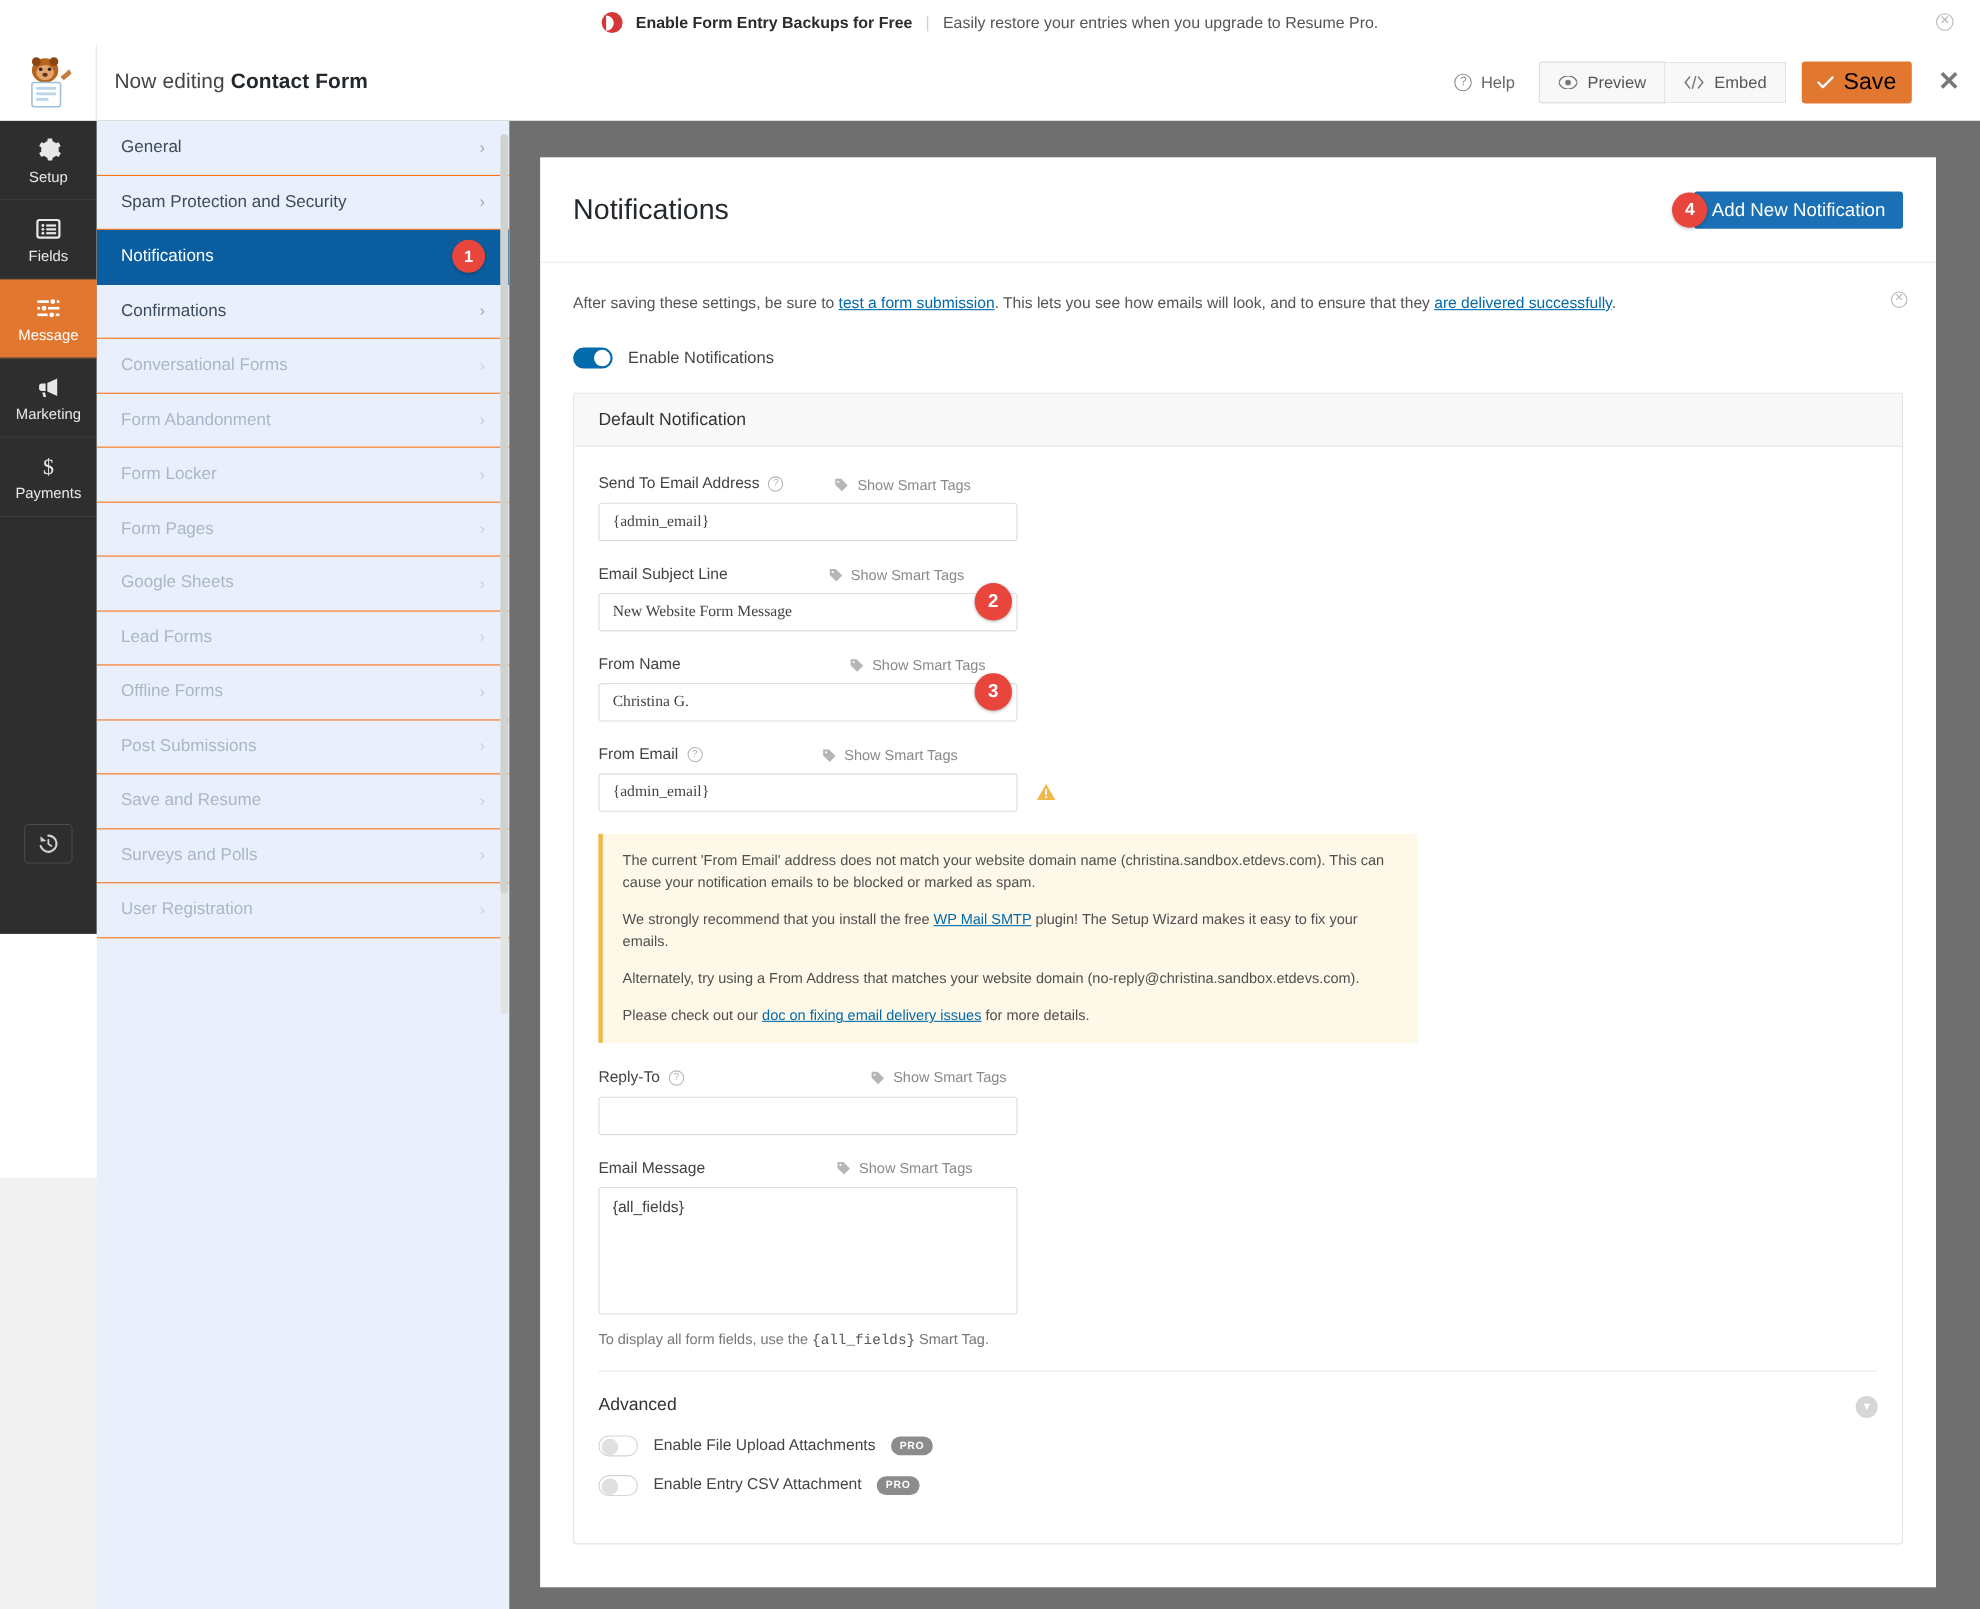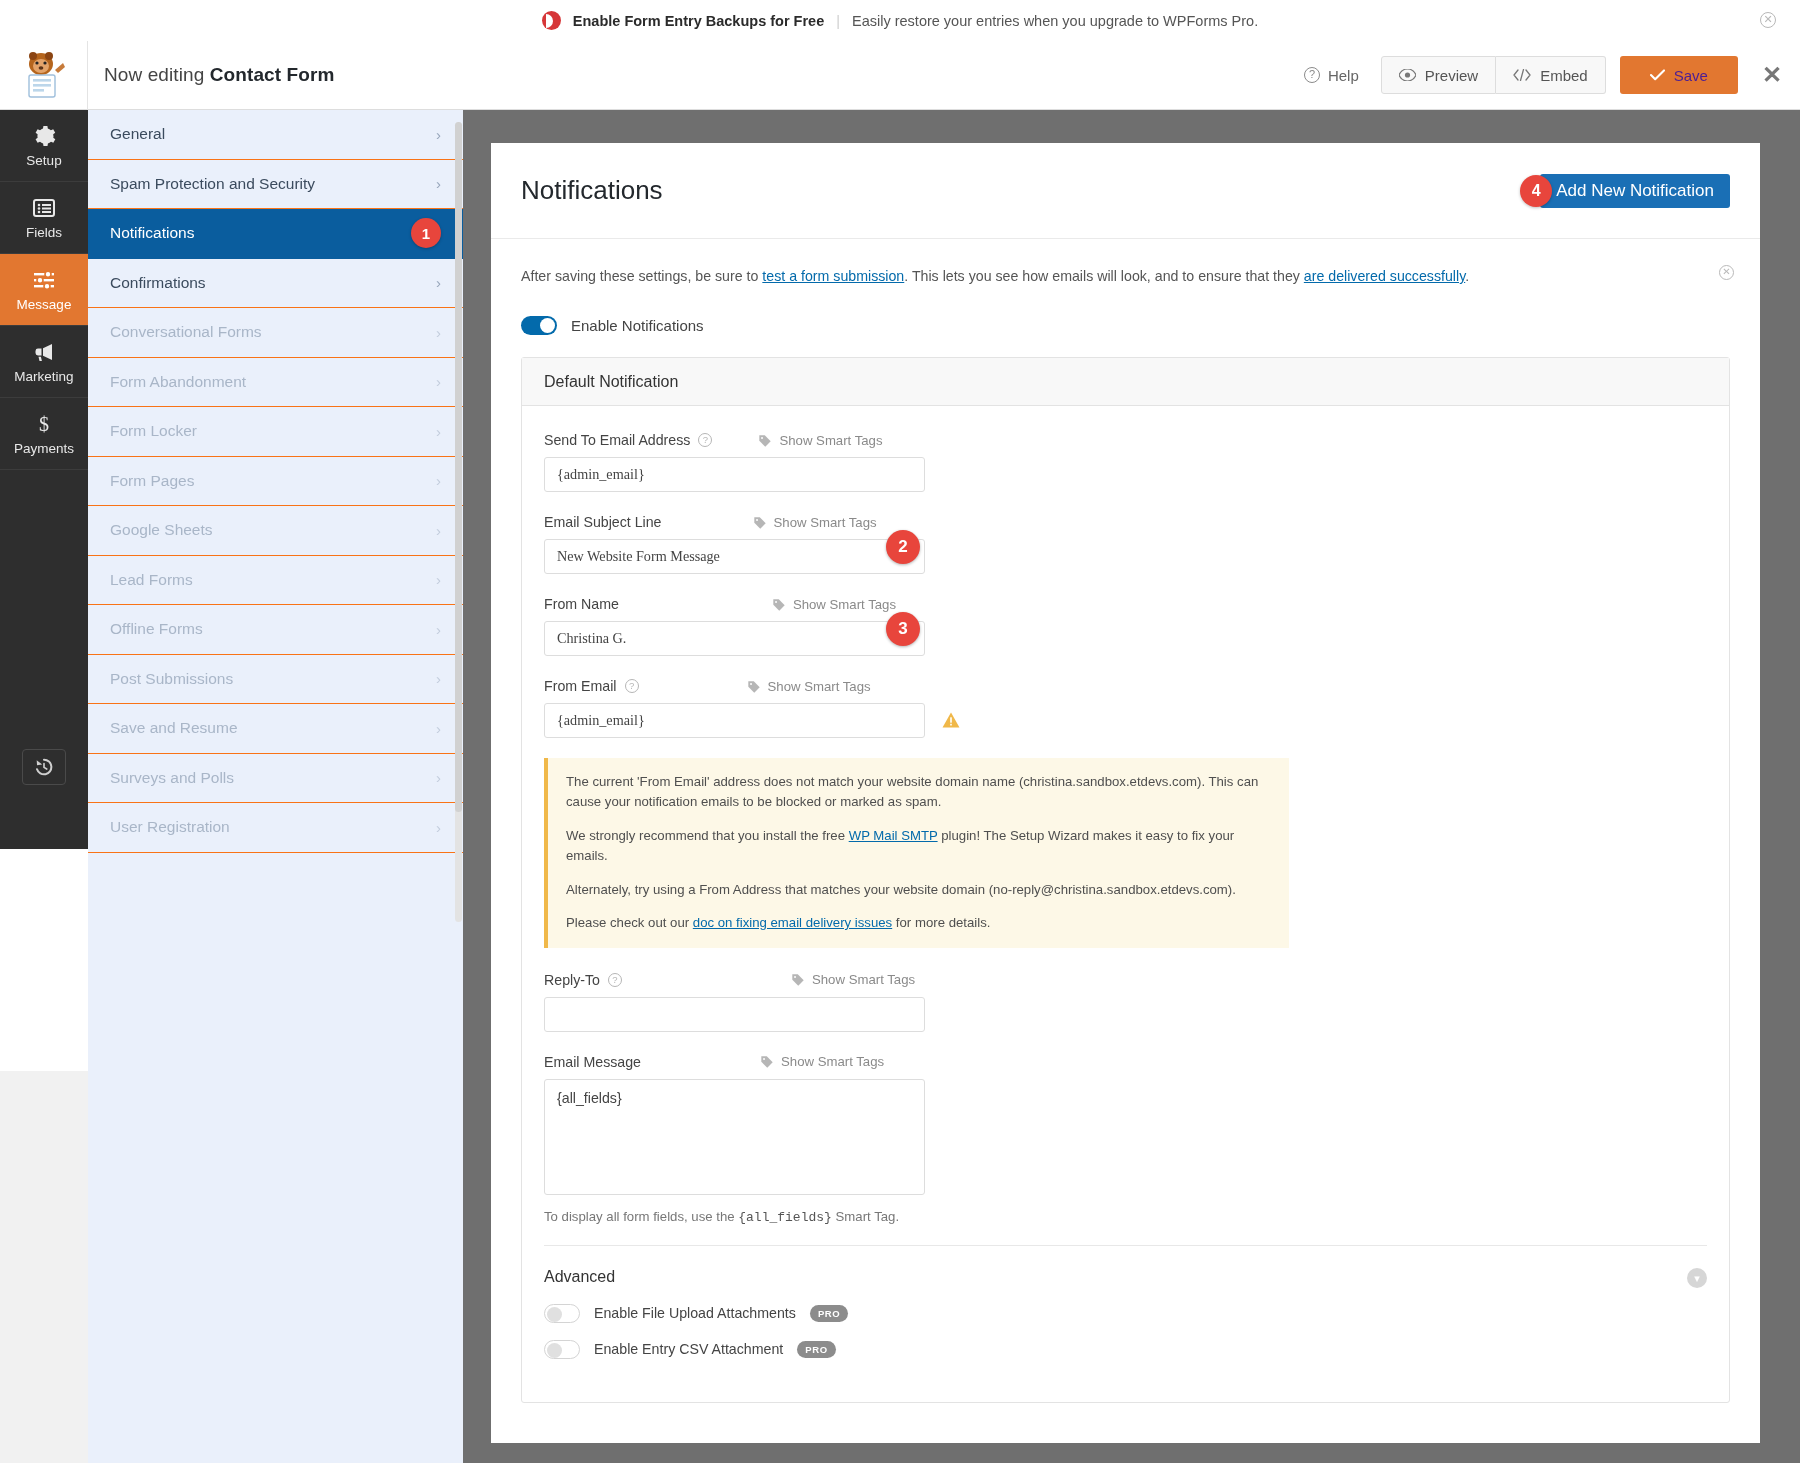--- a/index.html
+++ b/index.html
@@ -63,22 +63,22 @@
   .btn-group { display:flex; }
   .hbtn {
     display:flex; align-items:center; gap:9px;
     height:38px; padding:0 17px; font-size:15px; color:#555;
     background:#f8f8f8; border:1px solid #ddd; cursor:pointer;
   }
   .hbtn:first-child { border-radius:3px 0 0 3px; }
   .hbtn + .hbtn { border-left:none; border-radius:0 3px 3px 0; }
   .save-btn {
     margin-left:14px; display:flex; align-items:center; gap:9px;
-    height:38px; padding:0 30px; background:#e27730; color:#4c1d95;
-    font-size:15px; border-radius:3px; cursor:pointer; font-weight:500;
+    height:38px; padding:0 14px; background:#e27730; color:#000000;
+    font-size:21px; border-radius:3px; cursor:pointer; font-weight:500;
   }
   .header-close {
     margin-left:24px; color:#777; font-size:24px; font-weight:bold; cursor:pointer;
     line-height:1;
   }
 
   
   .rail {
     position:absolute; left:0; top:110px; width:88px; height:739px;
     background:#2e2e2e;
@@ -258,21 +258,21 @@
 </head>
 <body>
 
 <div class="page">
 
   <div class="promo-bar">
     <div class="promo-inner">
       <span class="promo-icon"></span>
       <span class="promo-strong">Enable Form Entry Backups for Free</span>
       <span class="promo-sep">|</span>
-      <span class="promo-sub">Easily restore your entries when you upgrade to WPForms Pro.</span>
+      <span class="promo-sub">Easily restore your entries when you upgrade to Resume Pro.</span>
     </div>
     <div class="promo-close">✕</div>
   </div>
 
   <div class="builder-header">
     <div class="logo-box">
       <svg class="mascot" viewBox="0 0 46 50">
         <ellipse cx="20" cy="14" rx="12" ry="11" fill="#b5651d"></ellipse>
         <ellipse cx="20" cy="16" rx="8" ry="7" fill="#e3a36a"></ellipse>
         <circle cx="12" cy="6" r="4" fill="#8b4513"></circle>

